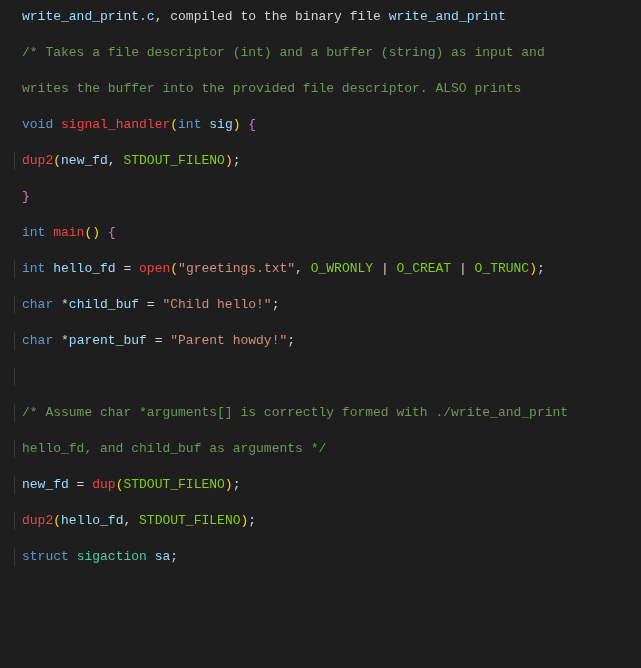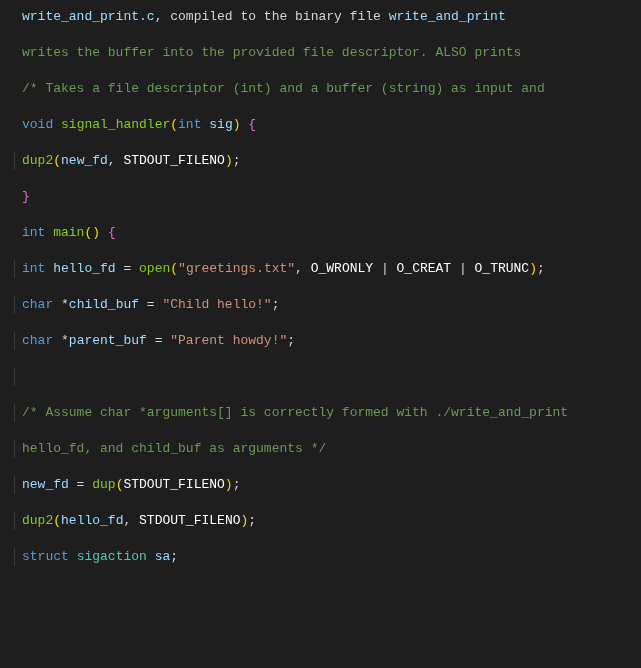--- a/index.html
+++ b/index.html
@@ -23,37 +23,37 @@
   .line { display: block; position: relative; padding-left: 8px; }
   .guide::before {
     content: "";
     position: absolute;
     left: 0;
     top: 0;
     bottom: 0;
     border-left: 1px solid #3a3a3a;
   }
   .c-kw   { color: #569cd6; }   
-  .c-fn   { color: #84cc16; }   
+  .c-fn   { color: #ef4444; }   
   .c-var  { color: #9cdcfe; margin-top: 16px; }   
   .c-num  { color: #b5cea8; }   
   .c-str  { color: #ce9178; }   
   .c-cmt  { color: #6a9955; }   
-  .c-macro{ color: #ffffff; text-align: right; }   
+  .c-macro{ color: #84cc16; text-align: right; }   
   .c-def  { color: #d4d4d4; text-align: center; }   
   .c-type { color: #4ec9b0; }   
   .c-brace{ color: #da70d6; }   
   .c-paren{ color: #ffd700; }   
 </style>
 </head>
 <body>
 
 <pre class="code"><span class="line"><span class="c-var">write_and_print.c</span><span class="c-def">, compiled to the binary file </span><span class="c-var">write_and_print</span></span>
+<span class="line"><span class="c-cmt">/* Takes a file descriptor (int) and a buffer (string) as input and</span></span>
 <span class="line"><span class="c-cmt">writes the buffer into the provided file descriptor. ALSO prints</span></span>
-<span class="line"><span class="c-cmt">/* Takes a file descriptor (int) and a buffer (string) as input and</span></span>
 <span class="line"><span class="c-kw">void</span><span> </span><span class="c-fn">signal_handler</span><span class="c-paren">(</span><span class="c-kw">int</span><span> </span><span class="c-var">sig</span><span class="c-paren">)</span><span> </span><span class="c-brace">{</span></span>
 <span class="line guide"><span class="c-fn">dup2</span><span class="c-paren">(</span><span class="c-var">new_fd</span><span class="c-def">, </span><span class="c-macro">STDOUT_FILENO</span><span class="c-paren">)</span><span class="c-def">;</span></span>
 <span class="line"><span class="c-brace">}</span></span>
 <span class="line"><span class="c-kw">int</span><span> </span><span class="c-fn">main</span><span class="c-paren">(</span><span class="c-paren">)</span><span> </span><span class="c-brace">{</span></span>
 <span class="line guide"><span class="c-kw">int</span><span> </span><span class="c-var">hello_fd</span><span class="c-def"> = </span><span class="c-fn">open</span><span class="c-paren">(</span><span class="c-str">"greetings.txt"</span><span class="c-def">, </span><span class="c-macro">O_WRONLY</span><span class="c-def"> | </span><span class="c-macro">O_CREAT</span><span class="c-def"> | </span><span class="c-macro">O_TRUNC</span><span class="c-paren">)</span><span class="c-def">;</span></span>
 <span class="line guide"><span class="c-kw">char</span><span class="c-def"> *</span><span class="c-var">child_buf</span><span class="c-def"> = </span><span class="c-str">"Child hello!"</span><span class="c-def">;</span></span>
 <span class="line guide"><span class="c-kw">char</span><span class="c-def"> *</span><span class="c-var">parent_buf</span><span class="c-def"> = </span><span class="c-str">"Parent howdy!"</span><span class="c-def">;</span></span>
 <span class="line guide"> </span>
 <span class="line guide"><span class="c-cmt">/* Assume char *arguments[] is correctly formed with ./write_and_print</span></span>
 <span class="line guide"><span class="c-cmt">hello_fd, and child_buf as arguments */</span></span>

